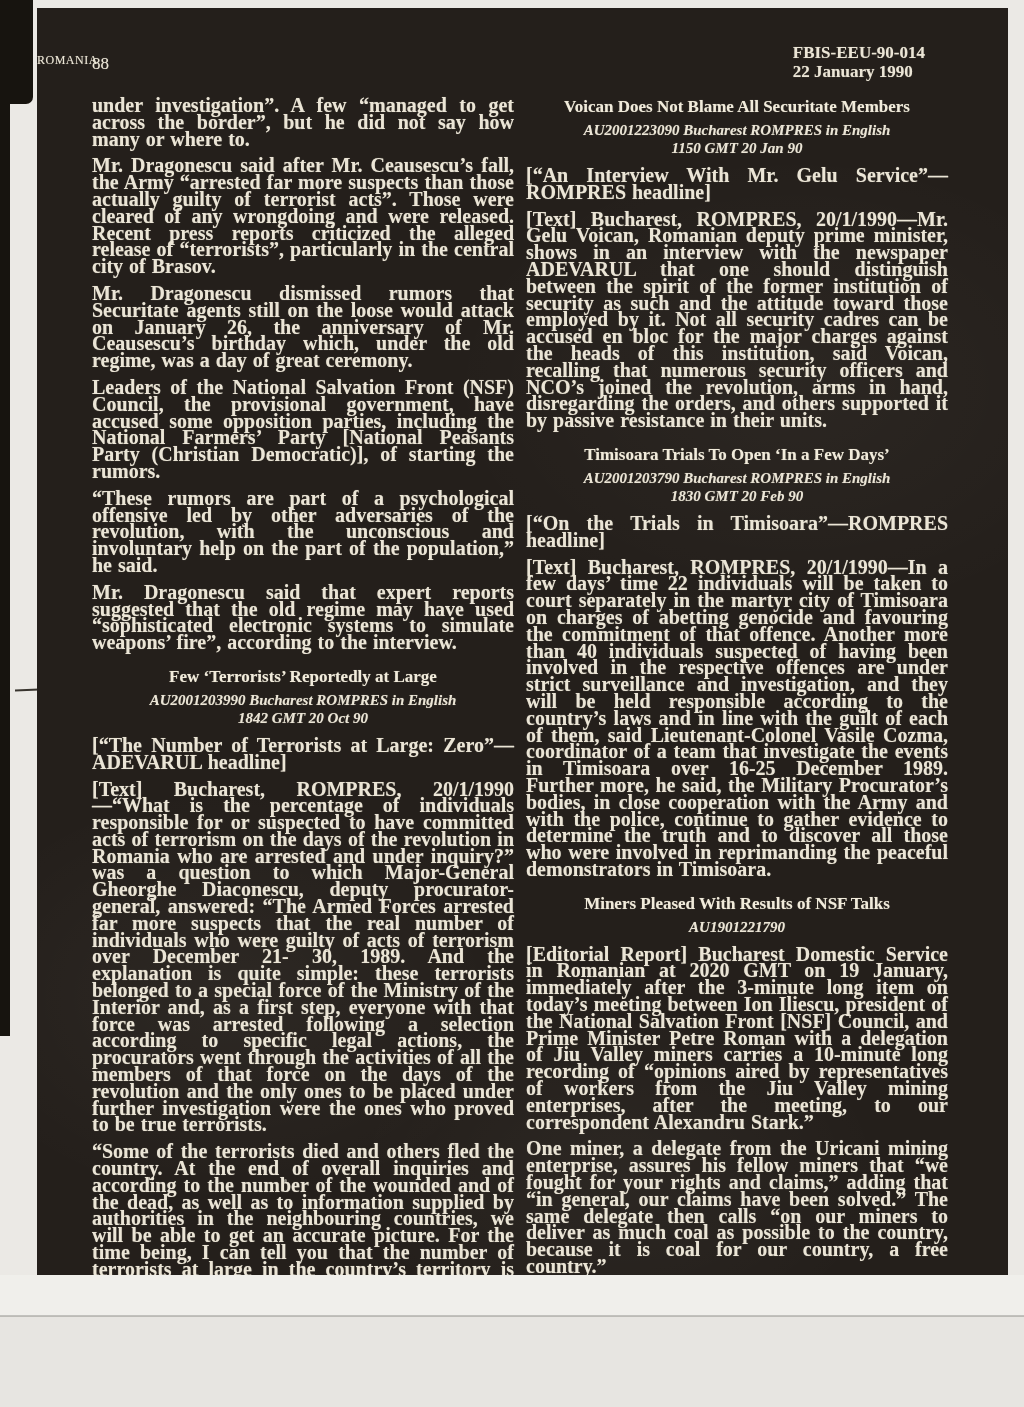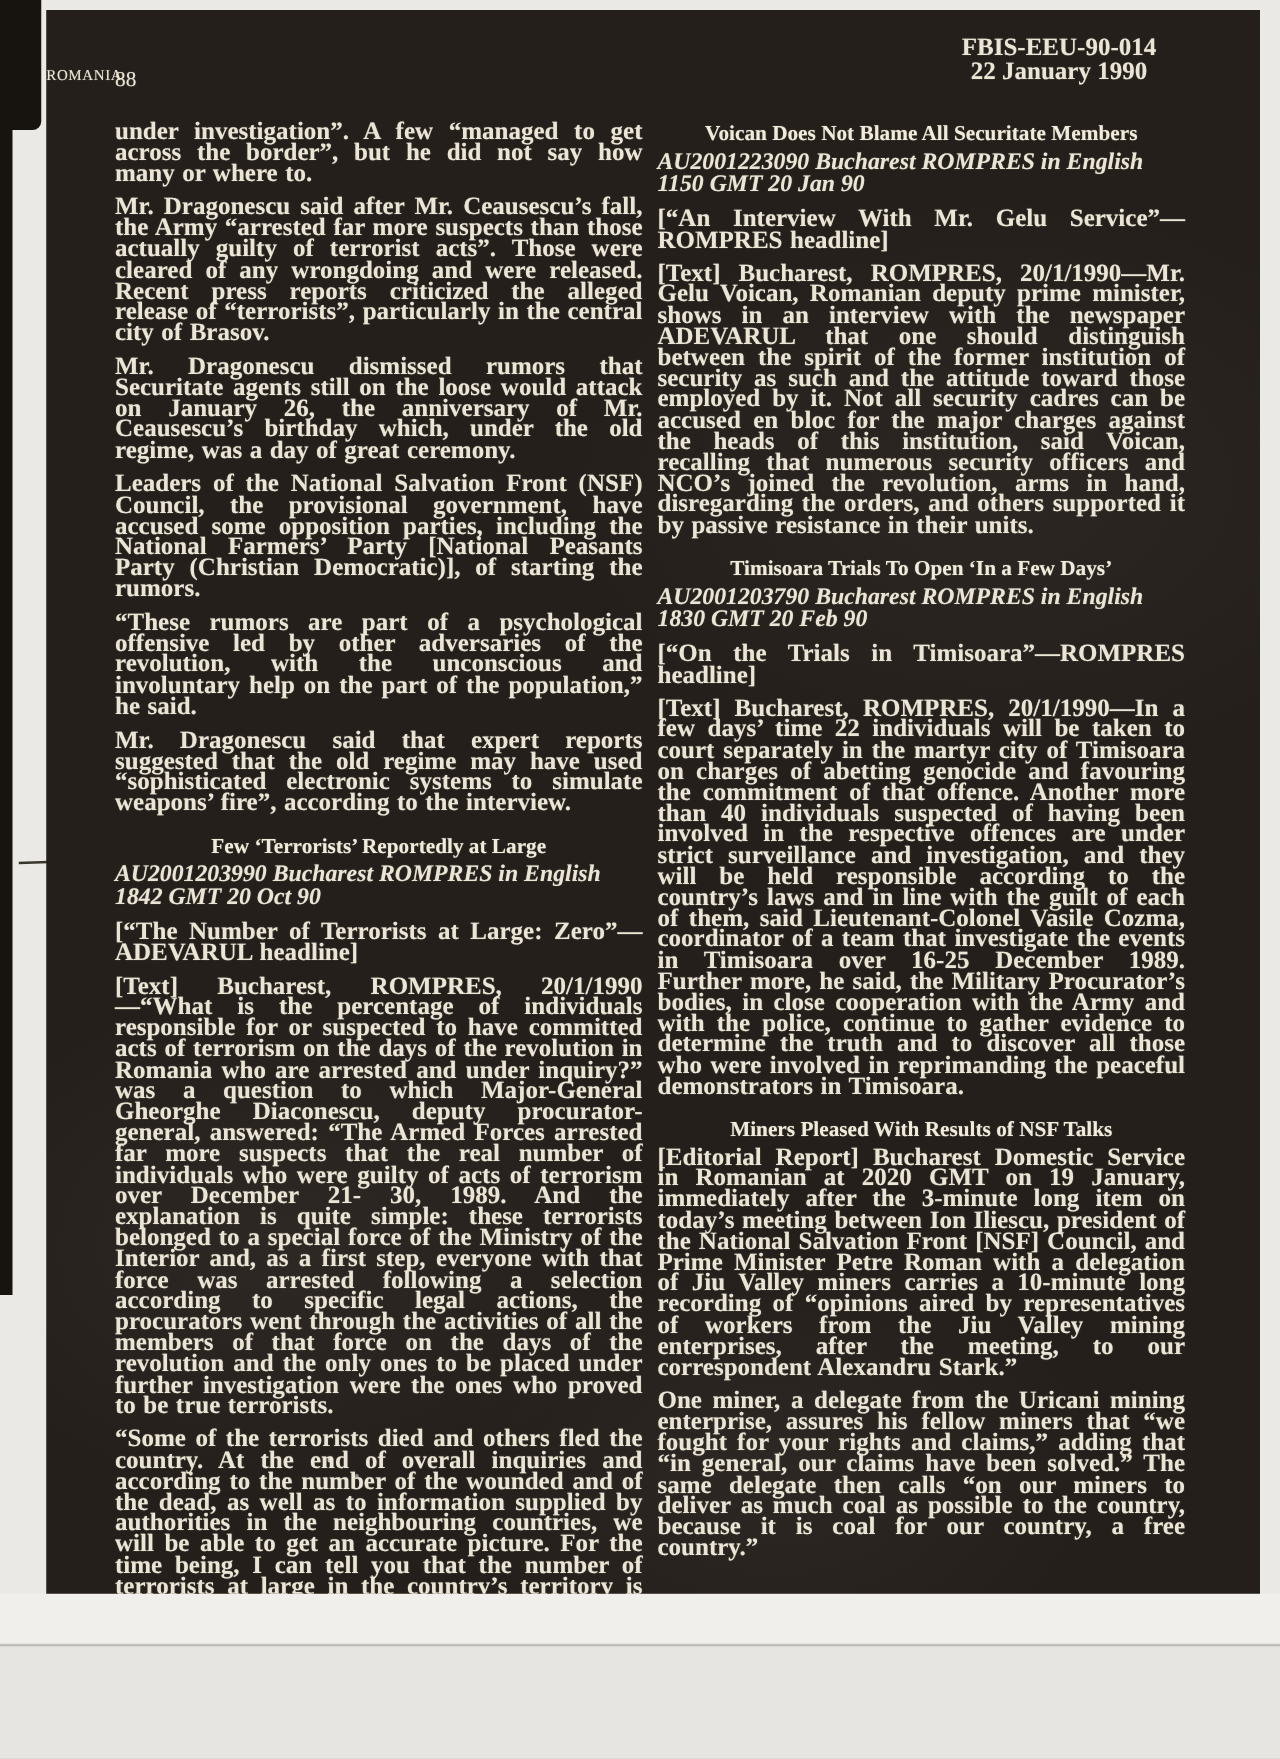--- a/index.html
+++ b/index.html
@@ -27,42 +27,42 @@
       radial-gradient(500px 340px at 78% 30%, rgba(255,250,235,.035), rgba(0,0,0,0) 70%),
       radial-gradient(380px 260px at 60% 92%, rgba(255,250,235,.04), rgba(0,0,0,0) 70%),
       var(--panel, #241f1b);
     color:var(--ink, #ebe5d6);
     overflow:hidden;
   }
   .panel * { text-shadow:0 0 1px rgba(255,250,230,.4); }
 
   .page-num   { position:absolute; left:55px; top:46px; font-size:17px; font-weight:normal; }
   .hdr-title  { position:absolute; left:0; top:45px; width:940px; text-align:left; font-size:12px; font-weight:normal; letter-spacing:.5px; }
-  .doc-meta   { position:absolute; right:83px; top:21px; text-align:center; font-size:20px; font-weight:bold; line-height:19px; }
+  .doc-meta   { position:absolute; right:83px; top:35px; text-align:left; font-size:17px; font-weight:bold; line-height:19px; }
 
   .col { position:absolute; top:89px; width:422px; text-align:justify; }
   .col-left  { left:55px;  }
   .col-right { left:489px; }
 
   .body {
     margin:0 0 10px 0;
     font-size:20px; line-height:16.8px; font-weight:bold;
     word-spacing:1px;
   }
   .headline {
     margin:16px 0 4px 0;
     font-size:17px; line-height:20px; font-weight:bold;
     text-align:center; color:#f1ebdb;
   }
   .col > .headline:first-child { margin-top:0; }
   .source {
     margin:0 0 10px 0;
-    font-size:19px; line-height:18px;
+    font-size:15px; line-height:18px;
     font-weight:bold; font-style:italic;
-    text-align:left; white-space:pre-line;
+    text-align:center; white-space:pre-line;
   }
   .speck { position:absolute; width:3px; height:4px; border-radius:50%; background:rgba(240,234,220,.8); }
   .speck-1 { left:225px; top:1158px; }
   .speck-2 { left:247px; top:1171px; opacity:.65; }
 </style>
 </head>
 <body style="background: rgb(235, 233, 229);">
 
 <div class="page">
 
@@ -105,20 +105,21 @@
       <p class="body">[“An Interview With Mr. Gelu Service”—ROMPRES headline]</p>
       <p class="body">[Text] Bucharest, ROMPRES, 20/1/1990—Mr. Gelu Voican, Romanian deputy prime minister, shows in an interview with the newspaper ADEVARUL that one should distinguish between the spirit of the former institution of security as such and the attitude toward those employed by it. Not all security cadres can be accused en bloc for the major charges against the heads of this institution, said Voican, recalling that numerous security officers and NCO’s joined the revolution, arms in hand, disregarding the orders, and others supported it by passive resistance in their units.</p>
 
       <h2 class="headline">Timisoara Trials To Open ‘In a Few Days’</h2>
       <p class="source">AU2001203790 Bucharest ROMPRES in English
 1830 GMT 20 Feb 90</p>
       <p class="body">[“On the Trials in Timisoara”—ROMPRES headline]</p>
       <p class="body">[Text] Bucharest, ROMPRES, 20/1/1990—In a few days’ time 22 individuals will be taken to court separately in the martyr city of Timisoara on charges of abetting genocide and favouring the commitment of that offence. Another more than 40 individuals suspected of having been involved in the respective offences are under strict surveillance and investigation, and they will be held responsible according to the country’s laws and in line with the guilt of each of them, said Lieutenant-Colonel Vasile Cozma, coordinator of a team that investigate the events in Timisoara over 16-25 December 1989. Further more, he said, the Military Procurator’s bodies, in close cooperation with the Army and with the police, continue to gather evidence to determine the truth and to discover all those who were involved in reprimanding the peaceful demonstrators in Timisoara.</p>
 
       <h2 class="headline">Miners Pleased With Results of NSF Talks</h2>
+      <p class="source">AU1901221790</p>
       <p class="body">[Editorial Report] Bucharest Domestic Service in Romanian at 2020 GMT on 19 January, immediately after the 3-minute long item on today’s meeting between Ion Iliescu, president of the National Salvation Front [NSF] Council, and Prime Minister Petre Roman with a delegation of Jiu Valley miners carries a 10-minute long recording of “opinions aired by representatives of workers from the Jiu Valley mining enterprises, after the meeting, to our correspondent Alexandru Stark.”</p>
       <p class="body">One miner, a delegate from the Uricani mining enterprise, assures his fellow miners that “we fought for your rights and claims,” adding that “in general, our claims have been solved.” The same delegate then calls “on our miners to deliver as much coal as possible to the country, because it is coal for our country, a free country.”</p>
     </div>
 
     <div class="speck speck-1"></div>
     <div class="speck speck-2"></div>
   </div>
 </div>
 
 </body></html>

